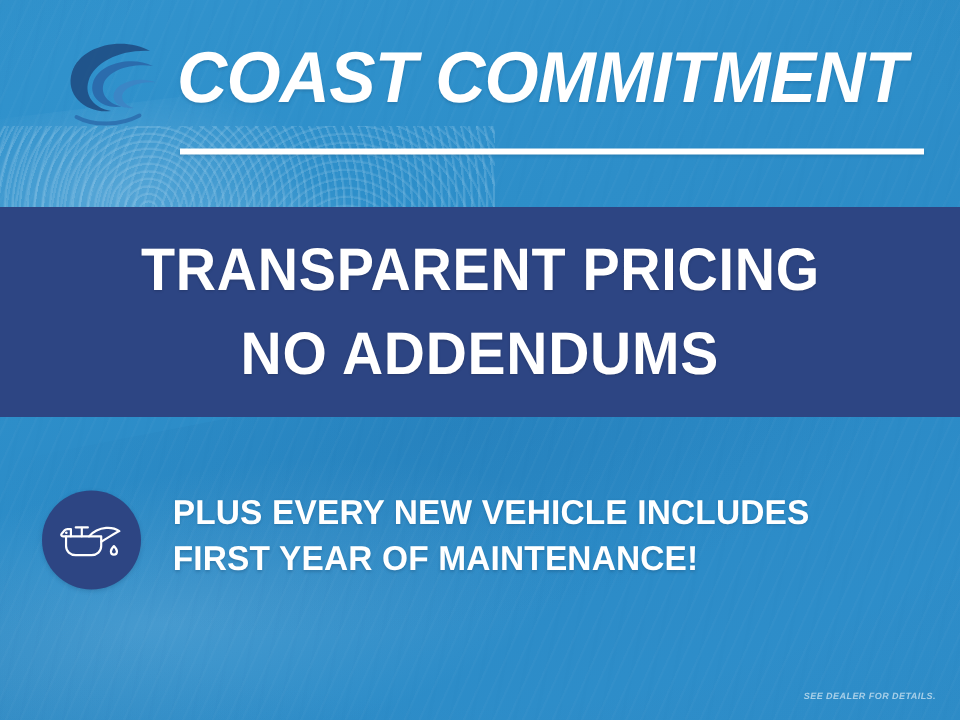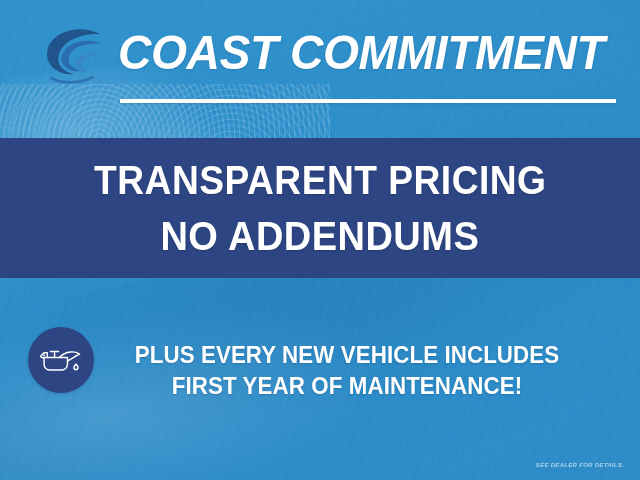--- a/index.html
+++ b/index.html
@@ -171,23 +171,22 @@
     border-radius: 50%;
     background: #2d4583;
     display: flex;
     align-items: center;
     justify-content: center;
     box-shadow: 0 1px 3px rgba(16,60,100,0.25);
   }
   .promo-text {
     position: absolute;
     left: 108px;
-    top: 20px;
+    top: 6px;
     width: 478px;
-    text-align: center;
   }
   .promo-line {
     color: #ffffff;
     font-family: "Liberation Sans", sans-serif;
     font-weight: bold;
     font-size: 23px;
     line-height: 31px;
     letter-spacing: 0.1px;
     white-space: nowrap;
     transform: scaleX(0.97);

